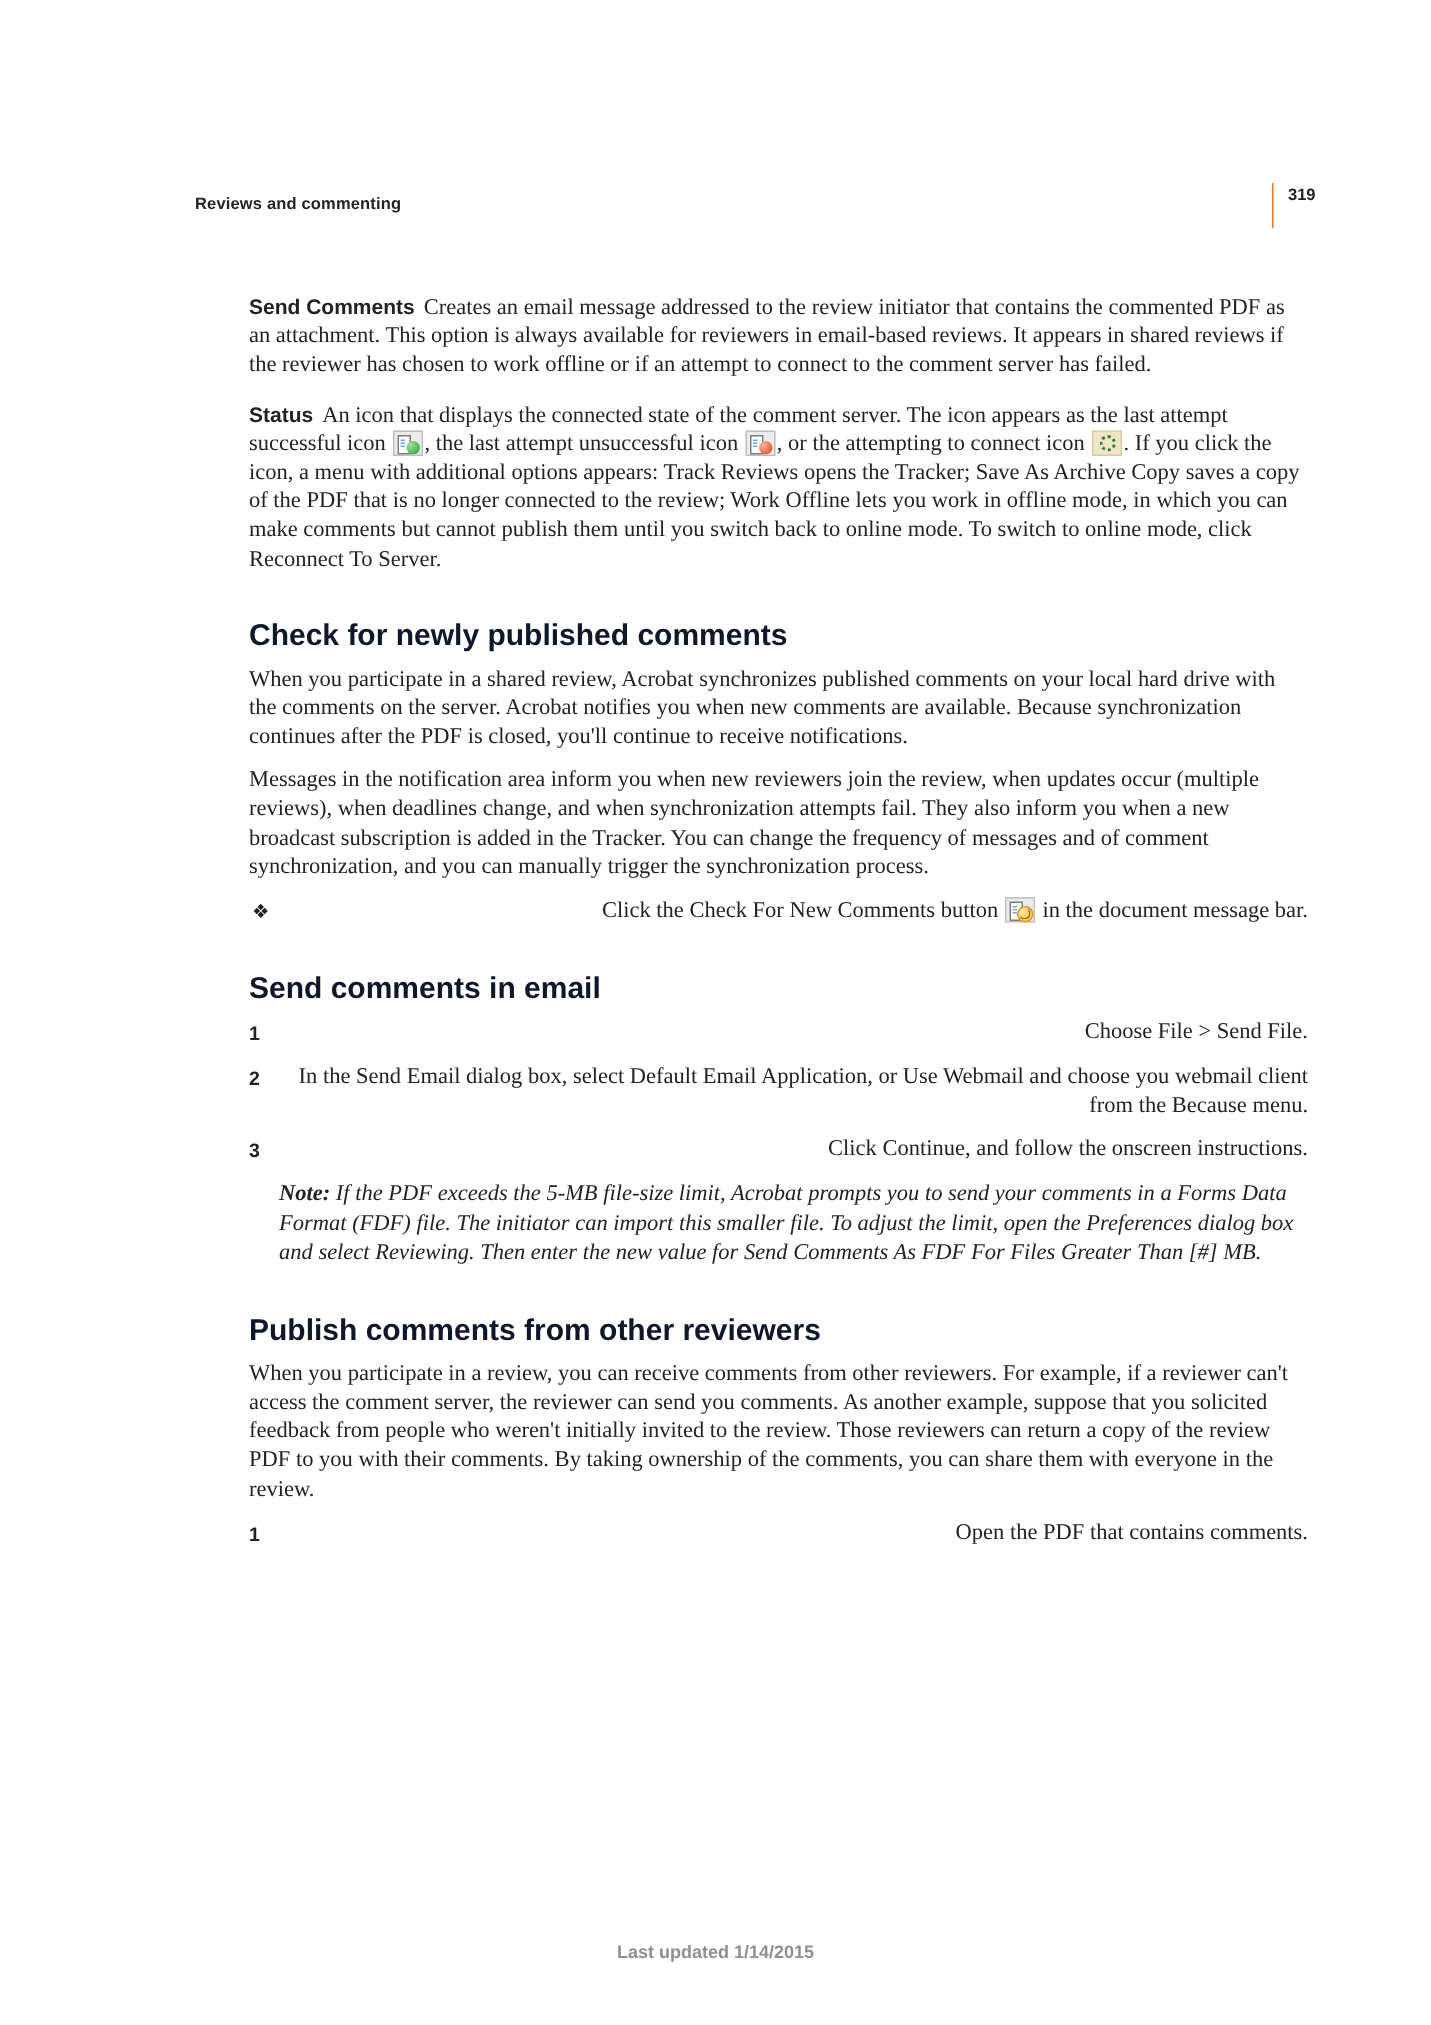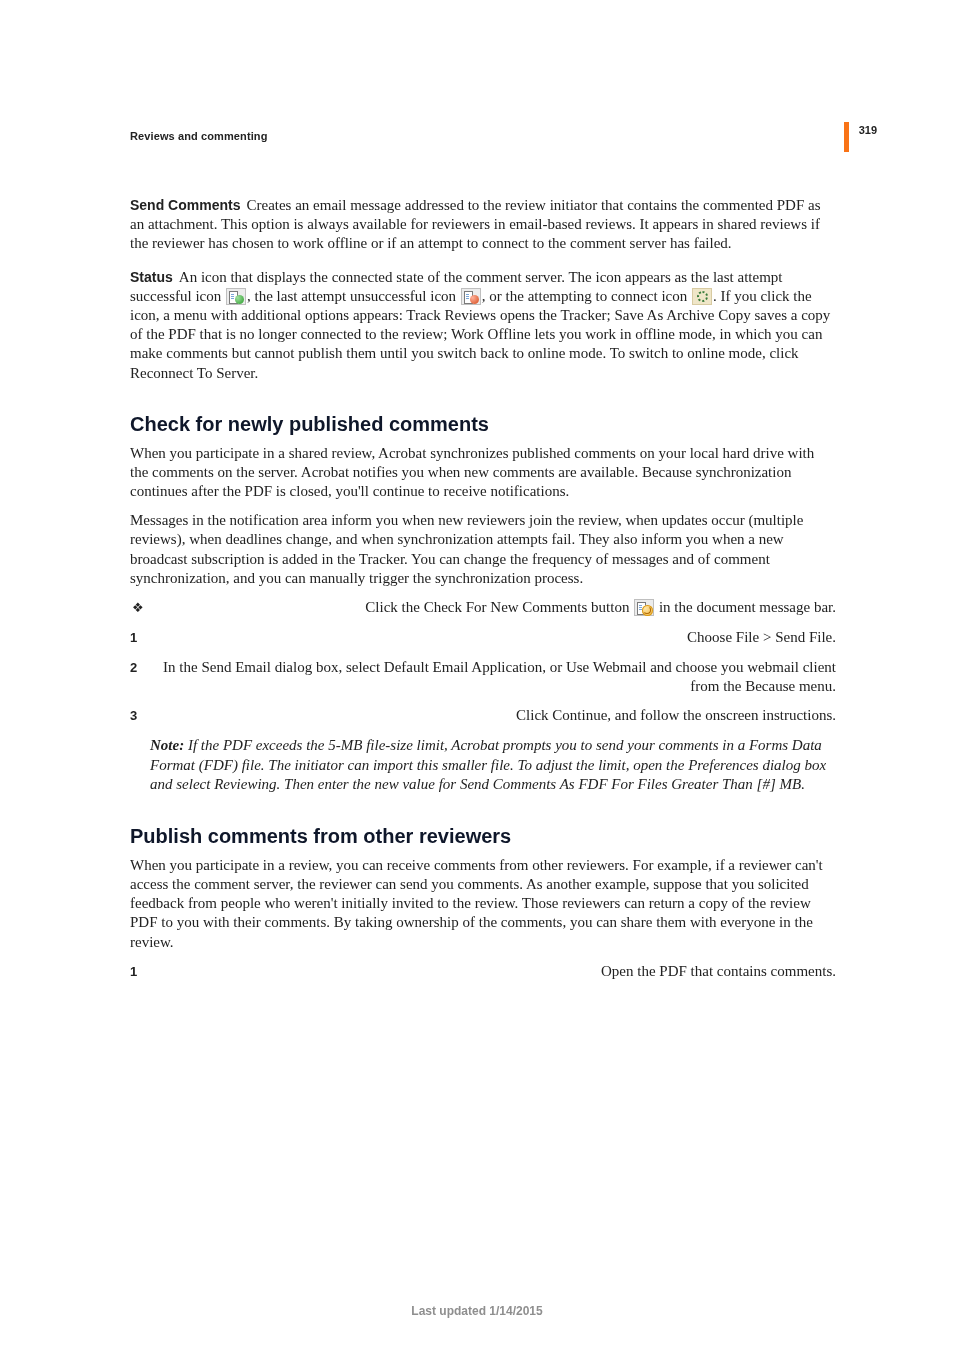--- a/index.html
+++ b/index.html
@@ -13,21 +13,21 @@
     width: 954px;
     min-height: 1350px;
     position: relative;
     padding: 130px 110px 0 130px;
     box-sizing: border-box;
   }
   .page-num-area {
     position: absolute;
     top: 122px;
     right: 77px;
-    border-left: 5px solid #f97316;
+    border-left: 1px solid #f97316;
     padding-left: 10px;
     height: 28px;
     display: flex;
     align-items: flex-start;
     padding-top: 2px;
   }
   .page-num {
     font-family: "Myriad Pro", "Helvetica Neue", Arial, sans-serif;
     font-weight: 700;
     font-size: 11px;
@@ -35,20 +35,21 @@
   .chapter {
     font-family: "Myriad Pro", "Helvetica Neue", Arial, sans-serif;
     font-weight: 700;
     font-size: 11px;
     letter-spacing: 0.01em;
     color: #232323;
   }
   .content {
     margin-top: 54px;
     width: 706px;
+    margin-left: 36px;
   }
   p {
     margin: 0 0 10px 0;
     font-size: 15px;
     line-height: 1.28;
     color: #222;
   }
   .para-block {
     margin-bottom: 14px;
   }
@@ -171,21 +172,21 @@
     font-style: italic;
     font-size: 15px;
     line-height: 1.3;
   }
   .note .note-label {
     font-weight: 700;
     font-style: italic;
   }
   .footer {
     position: absolute;
-    bottom: 32px;
+    bottom: 42px;
     left: 0; right: 0;
     text-align: center;
     font-family: "Myriad Pro", Arial, sans-serif;
     font-weight: 700;
     font-size: 12px;
     color: #8f8f8f;
   }
 </style>
 </head>
 <body>
@@ -212,20 +213,21 @@
     <p>When you participate in a shared review, Acrobat synchronizes published comments on your local hard drive with the comments on the server. Acrobat notifies you when new comments are available. Because synchronization continues after the PDF is closed, you'll continue to receive notifications.</p>
     <p>Messages in the notification area inform you when new reviewers join the review, when updates occur (multiple reviews), when deadlines change, and when synchronization attempts fail. They also inform you when a new broadcast subscription is added in the Tracker. You can change the frequency of messages and of comment synchronization, and you can manually trigger the synchronization process.</p>
 
     <div class="bullet-row">
       <div class="bullet-mark">❖</div>
       <div class="row-body">
         <span>Click the Check For New Comments button </span><span class="inline-icon ic-refresh"><span class="doc"></span><span class="line l1"></span><span class="line l2"></span><span class="line l3"></span><span class="arrow"></span></span><span> in the document message bar.</span>
       </div>
     </div>
 
+    <h2>Send comments in email</h2>
 
     <div class="num-row">
       <div class="num-mark">1</div>
       <div class="row-body">Choose File &gt; Send File.</div>
     </div>
     <div class="num-row">
       <div class="num-mark">2</div>
       <div class="row-body">In the Send Email dialog box, select Default Email Application, or Use Webmail and choose you webmail client from the Because menu.</div>
     </div>
     <div class="num-row">

